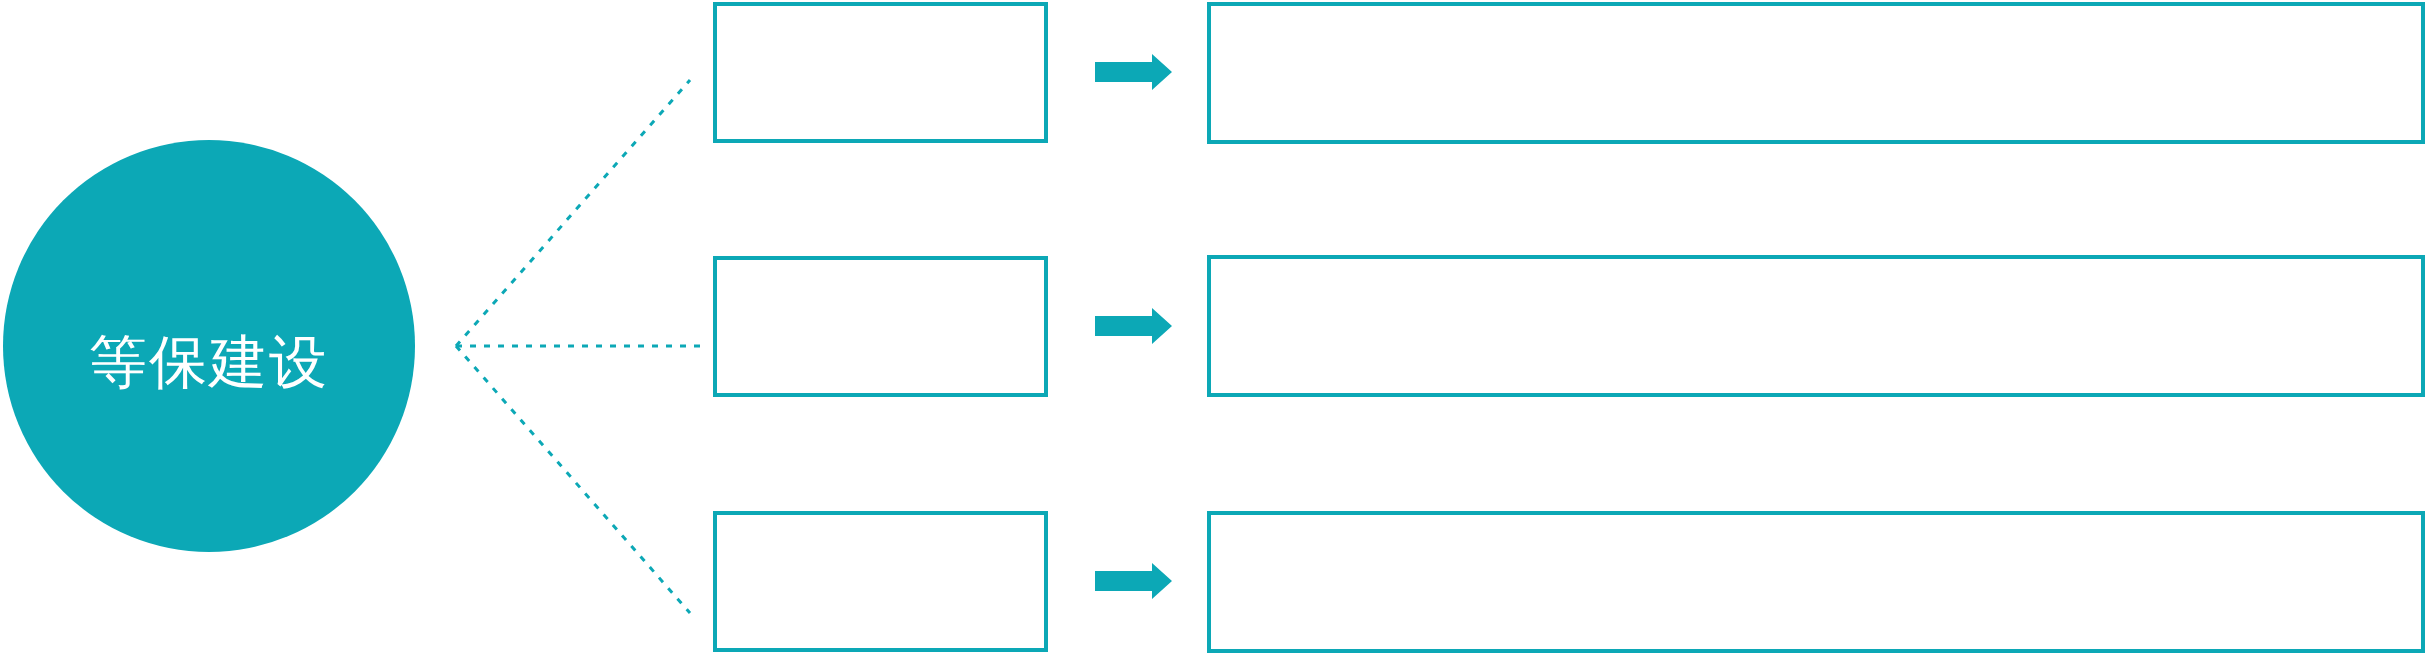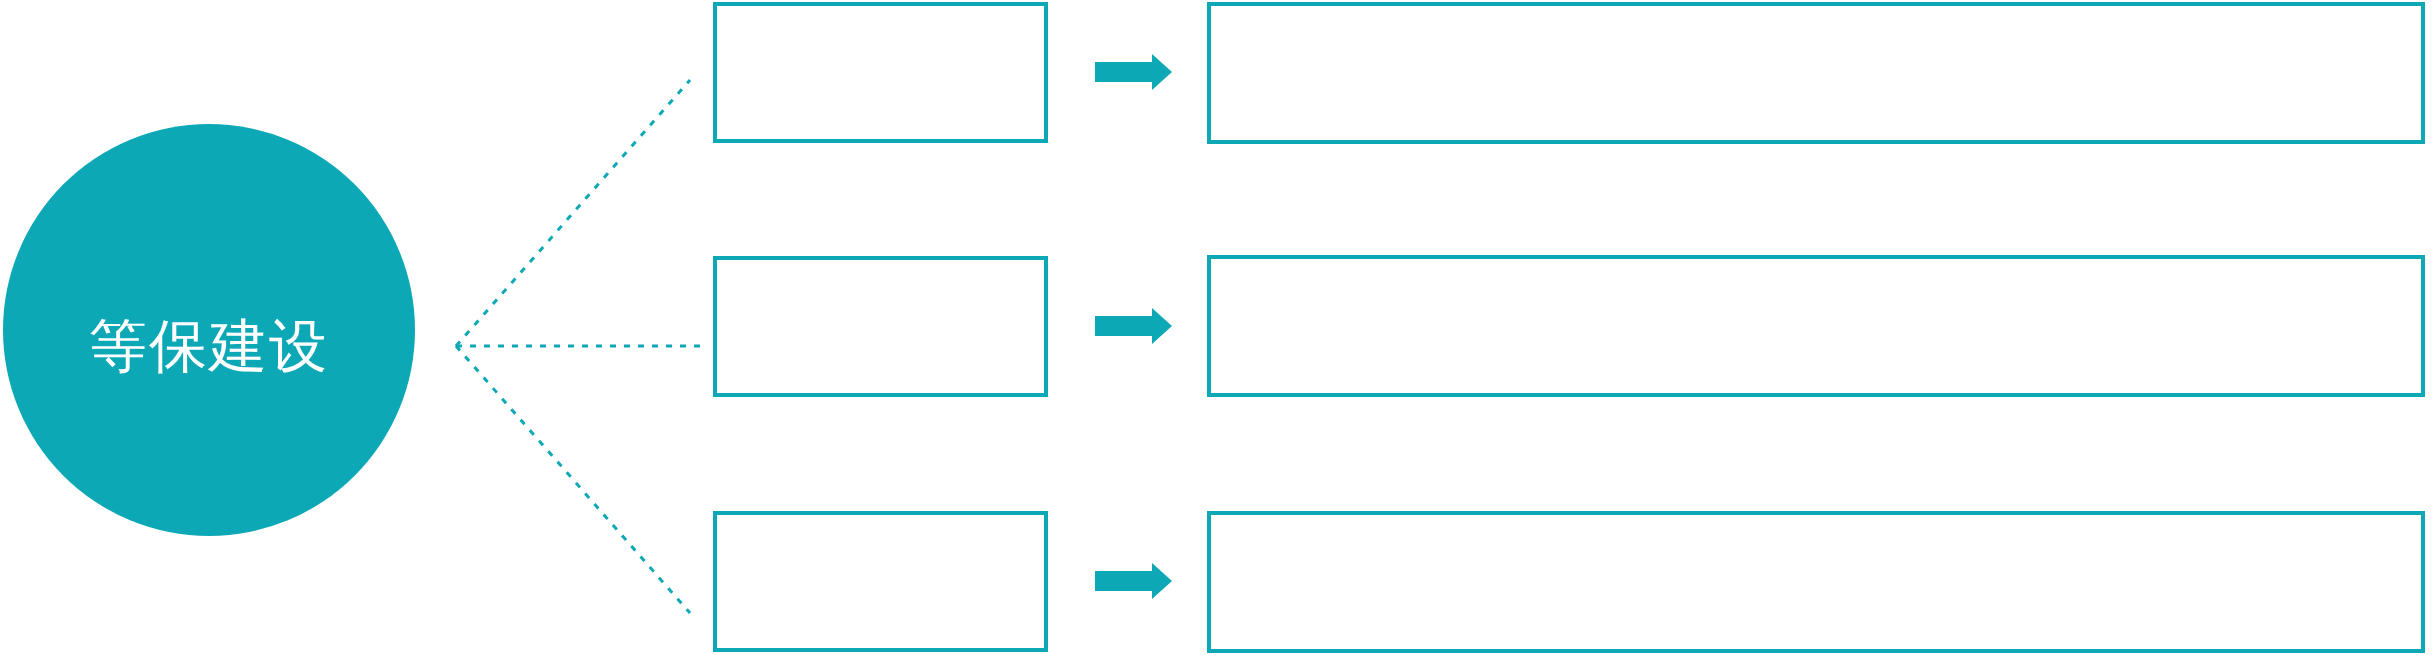--- a/index.html
+++ b/index.html
@@ -28,21 +28,21 @@
     stroke-width:3;
     stroke-dasharray:6 8;
     fill:none;
   }
   svg.overlay polygon{
     fill:var(--accent);
     stroke:none;
   }
   .root-circle{
     position:absolute;
-    left:3px;top:124px;
+    left:3px;top:140px;
     width:412px;height:412px;
     border-radius:50%;
     background:var(--accent);
     color:var(--text);
     display:flex;
     flex-direction:column;
     align-items:center;
     justify-content:center;
     text-align:center;
     padding-top:30px;

